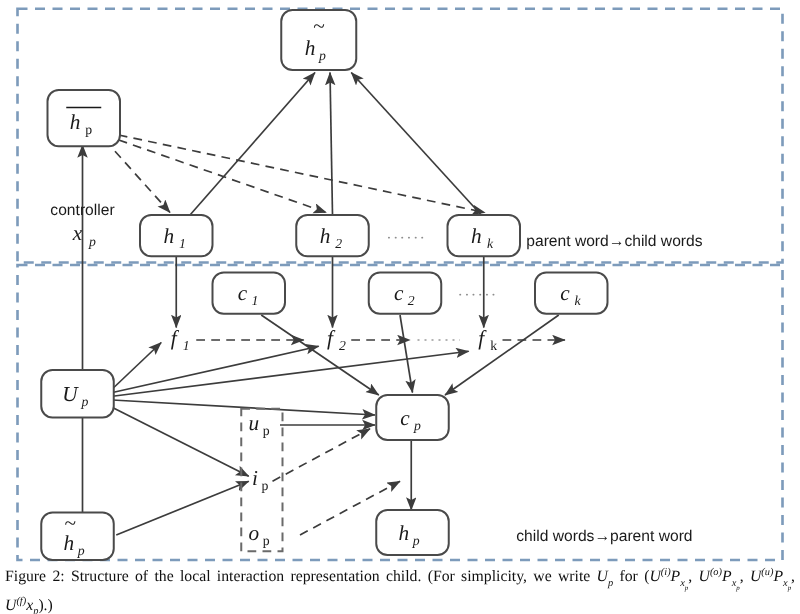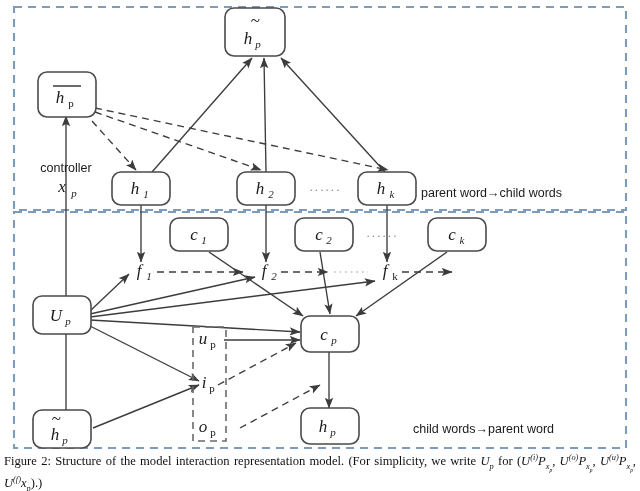--- a/index.html
+++ b/index.html
@@ -210,17 +210,17 @@
       <rect class="box-rect" x="301" y="408" width="58" height="36" rx="9"></rect>
       <text class="mathlbl" x="323" y="432" text-anchor="middle">h</text>
       <text class="mathsub" x="333" y="436" text-anchor="middle">p</text>
     </g>
 
     <text class="regionlbl" x="413" y="433" text-anchor="start">child words→parent word</text>
   </svg>
 
   <div id="caption">
     <span>Figure 2:</span>
-    <span>Structure of the model interaction representation model. (For simplicity, we write</span>
+    <span>Structure of the local interaction representation child. (For simplicity, we write</span>
     <span><span class="mrm">U</span><sub>p</sub> for (<span class="mrm">U</span><sup>(i)</sup><span class="mrm">P</span><sub>x<sub>p</sub></sub>, <span class="mrm">U</span><sup>(o)</sup><span class="mrm">P</span><sub>x<sub>p</sub></sub>, <span class="mrm">U</span><sup>(u)</sup><span class="mrm">P</span><sub>x<sub>p</sub></sub>, <span class="mrm">U</span><sup>(f)</sup><span class="mrm">x</span><sub>p</sub>).)</span>
   </div>
 
 </div>
 
 </body></html>

